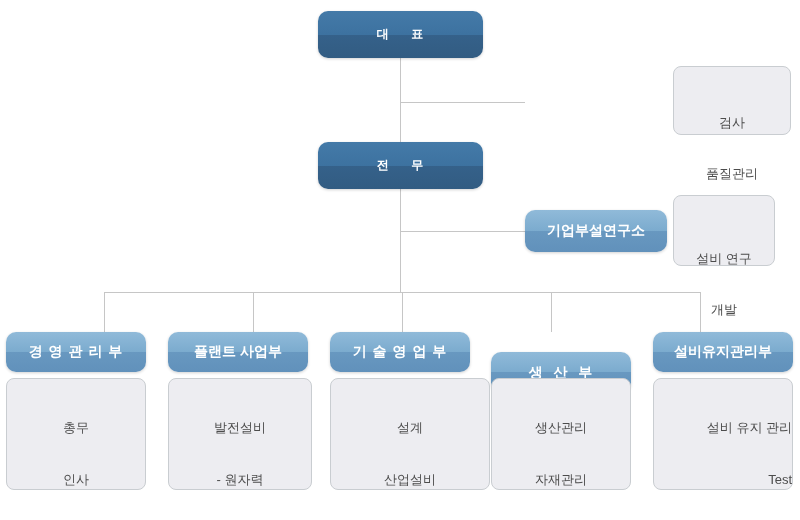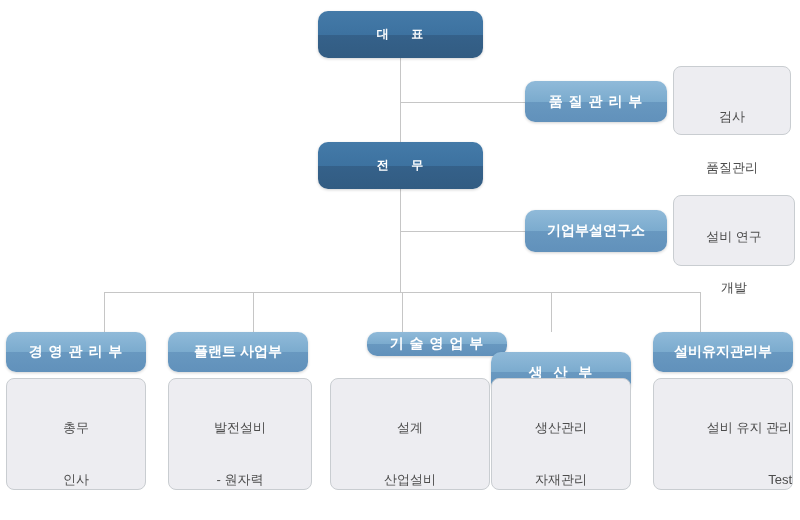--- a/index.html
+++ b/index.html
@@ -22,21 +22,21 @@
   .box.light {
     background:linear-gradient(to bottom, #90bad9 0%, #7babce 50%, #6898c0 50%, #6191bb 100%);
     font-size:14px;
   }
   .note {
     position:absolute; background:#ededf1; border:1px solid #c9cdd1;
     border-radius:8px; color:#4c4c4c; font-size:13px;
     text-align:center; white-space:pre; box-sizing:border-box;
   }
   .note .note-line { line-height:21px; }
-  .note.small { padding-top:9px; }
+  .note.small { padding-top:15px; }
   .note.tall { padding-top:8px; }
   .note.tall .note-line { line-height:22px; }
 </style>
 </head>
 <body>
 
 <div class="canvas">
 
   <div class="line" style="left:400px; top:58px; width:1px; height:84px;"></div>
   <div class="line" style="left:400px; top:102px; width:125px; height:1px;"></div>
@@ -46,48 +46,45 @@
   <div class="line" style="left:104px; top:292px; width:1px; height:40px;"></div>
   <div class="line" style="left:253px; top:292px; width:1px; height:40px;"></div>
   <div class="line" style="left:402px; top:292px; width:1px; height:40px;"></div>
   <div class="line" style="left:551px; top:292px; width:1px; height:40px;"></div>
   <div class="line" style="left:700px; top:292px; width:1px; height:40px;"></div>
 
   <div class="box dark" style="left:318px; top:11px; width:165px; height:47px;">
     <span>대     표</span>
   </div>
 
-  <div class="box light" style="left:525px; top:81px; width:142px; height:41px;">
-    <span>품 질 관 리 부</span>
-  </div>
   <div class="note small" style="left:673px; top:66px; width:118px; height:69px;">
     <div class="note-line">검사</div>
     <div class="note-line">품질관리</div>
     <div class="note-line">품질환경</div>
   </div>
 
   <div class="box dark" style="left:318px; top:142px; width:165px; height:47px;">
     <span>전     무</span>
   </div>
 
   <div class="box light" style="left:525px; top:210px; width:142px; height:42px; letter-spacing:0;">
     <span>기업부설연구소</span>
   </div>
-  <div class="note small" style="left:673px; top:195px; width:122px; height:71px; padding-top:0;">
+  <div class="note small" style="left:673px; top:195px; width:102px; height:71px; padding-top:22px;">
     <div class="note-line">설비 연구</div>
     <div class="note-line">개발</div>
   </div>
 
   <div class="box light" style="left:6px; top:332px; width:140px; height:40px;">
     <span>경 영 관 리 부</span>
   </div>
   <div class="box light" style="left:168px; top:332px; width:140px; height:40px; letter-spacing:0;">
     <span>플랜트 사업부</span>
   </div>
-  <div class="box light" style="left:330px; top:332px; width:140px; height:24px;margin-left:37px;">
+  <div class="box light" style="left:330px; top:332px; width:140px; height:40px;">
     <span>기 술 영 업 부</span>
   </div>
   <div class="box light" style="left:491px; top:332px; width:140px; height:41px;margin-top:20px;">
     <span>생  산  부</span>
   </div>
   <div class="box light" style="left:653px; top:332px; width:140px; height:40px; letter-spacing:0;">
     <span>설비유지관리부</span>
   </div>
 
   <div class="note tall" style="left:6px; top:378px; width:140px; height:112px;">

